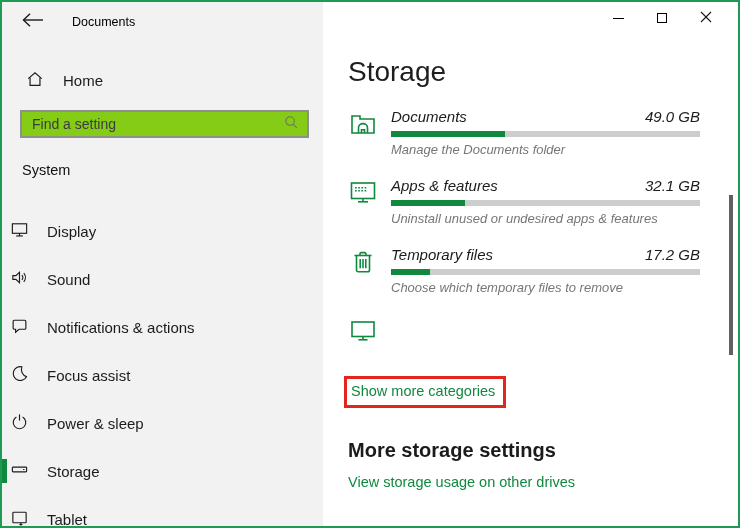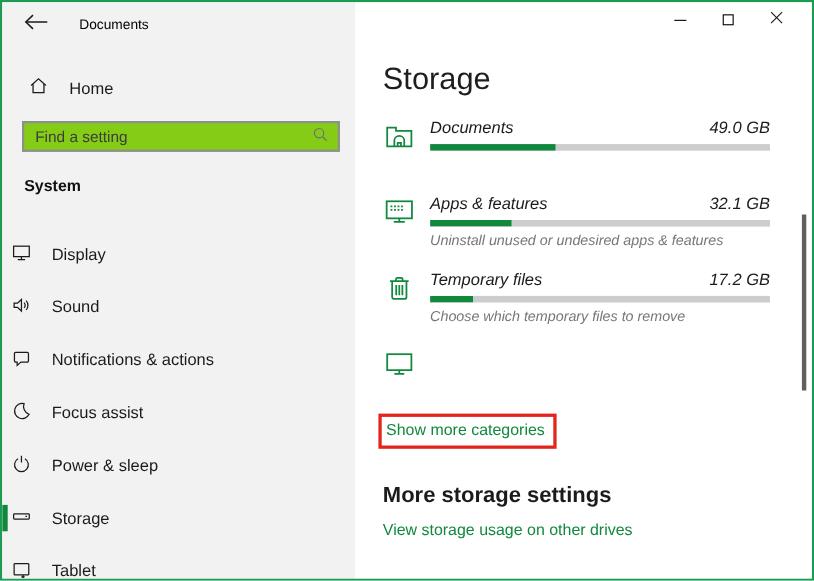--- a/index.html
+++ b/index.html
@@ -21,21 +21,21 @@
   
   .sidebar{position:absolute;left:0;top:0;width:321px;height:100%;background:var(--sidebar-bg);}
   .back-btn{position:absolute;left:19px;top:10px;width:26px;height:20px;color:#1b1b1b;cursor:pointer;}
   .app-title{position:absolute;left:70px;top:13px;font-size:12.5px;color:#000;}
   .home-item{position:absolute;left:0;top:60px;width:100%;height:36px;display:flex;align-items:center;padding-left:24px;gap:19px;font-size:15px;color:#1b1b1b;cursor:pointer;}
   .home-item svg{flex:0 0 auto;}
   .search-box{position:absolute;left:18px;top:108px;width:289px;height:28px;background:#84cc16;border:2px solid #8f8f8f;display:flex;align-items:center;}
   .search-box input{flex:1;border:none;outline:none;background:transparent;font-family:inherit;font-size:14px;color:#2f2f2f;padding:0 0 0 10px;min-width:0;}
   .search-box input::placeholder{color:#3c3c3c;opacity:1;}
   .search-box .mag{flex:0 0 auto;margin-right:8px;color:#6e6e6e;cursor:pointer;}
-  .section-title{position:absolute;left:20px;top:160px;margin:0;font-size:14.5px;font-weight:bold;color:#111;}
+  .section-title{position:absolute;left:20px;top:160px;margin:0;font-size:14.5px;font-weight:normal;color:#111;}
   .nav{position:absolute;left:0;top:209px;width:100%;}
   .nav-item{position:relative;height:40px;margin-bottom:8px;display:flex;align-items:center;padding-left:8px;gap:18px;font-size:15px;color:#1b1b1b;cursor:pointer;}
   .nav-item svg{flex:0 0 auto;color:#1b1b1b;}
   .sel-bar{display:none;}
   .nav-item.selected .sel-bar{display:block;position:absolute;left:0;top:8px;width:5px;height:24px;background:var(--accent-green);}
   
   .main{position:absolute;left:321px;top:0;right:0;bottom:0;background:#fff;}
   .page-title{position:absolute;left:25px;top:54px;margin:0;font-size:28px;font-weight:300;color:#1e1e1e;}
   .cat-list{position:absolute;left:25px;top:104px;width:352px;font-style:italic;}
   .cat-row{position:relative;height:69px;cursor:pointer;}
@@ -192,20 +192,21 @@
           </svg>
         </span>
         <div class="cat-body">
           <div class="cat-head">
             <span>Documents</span>
             <span>49.0 GB</span>
           </div>
           <div class="cat-bar">
             <div class="cat-fill" style="width: 37%;"></div>
           </div>
+          <div class="cat-desc">Manage the Documents folder</div>
         </div>
       </div>
 
       <div class="cat-row">
         <span class="cat-icon">
           <svg width="30" height="30" viewBox="0 0 30 30" fill="none" stroke="currentColor" stroke-width="1.6">
             <rect x="3.5" y="5" width="23" height="15.5"></rect>
             <line x1="7" y1="9.7" x2="19.5" y2="9.7" stroke-dasharray="1.7 1.5"></line>
             <line x1="7" y1="12.7" x2="19.5" y2="12.7" stroke-dasharray="1.7 1.5"></line>
             <line x1="15" y1="20.5" x2="15" y2="23.8"></line>

